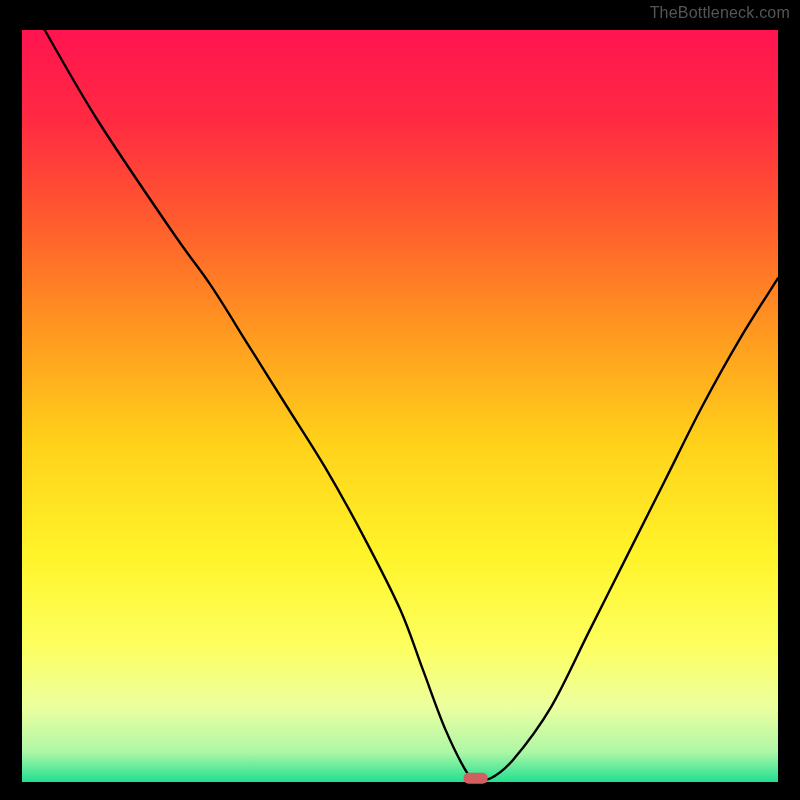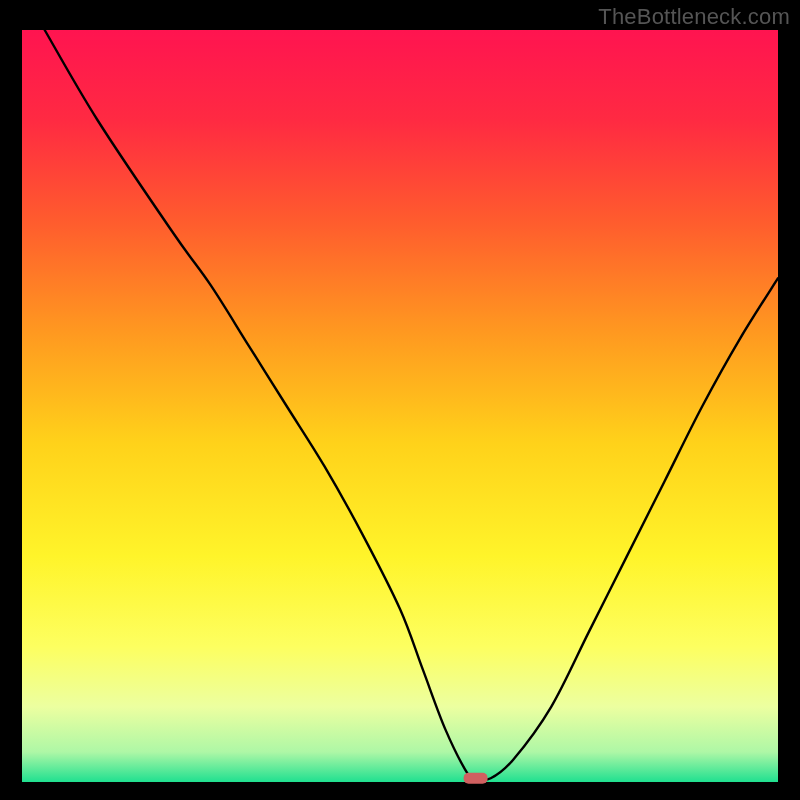--- a/index.html
+++ b/index.html
@@ -18,21 +18,21 @@
     background: #000;
   }
   svg {
     display: block;
   }
   .watermark {
     position: absolute;
     top: 4px;
     right: 10px;
     color: #555;
-    font-size: 22px;
+    font-size: 16px;
     font-weight: 500;
     letter-spacing: 0.2px;
     user-select: none;
   }
 </style>
 </head>
 <body>
 
 <div class="frame">
 

